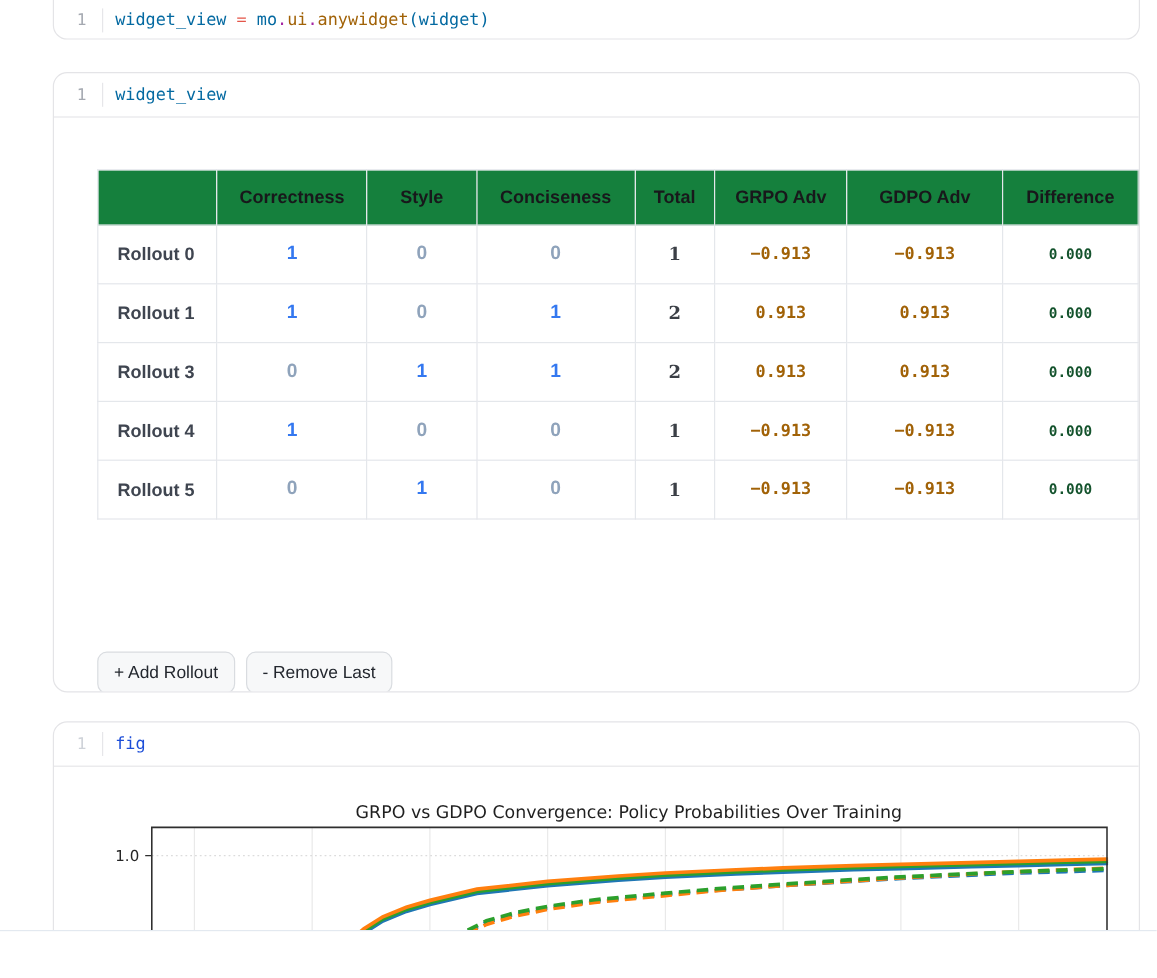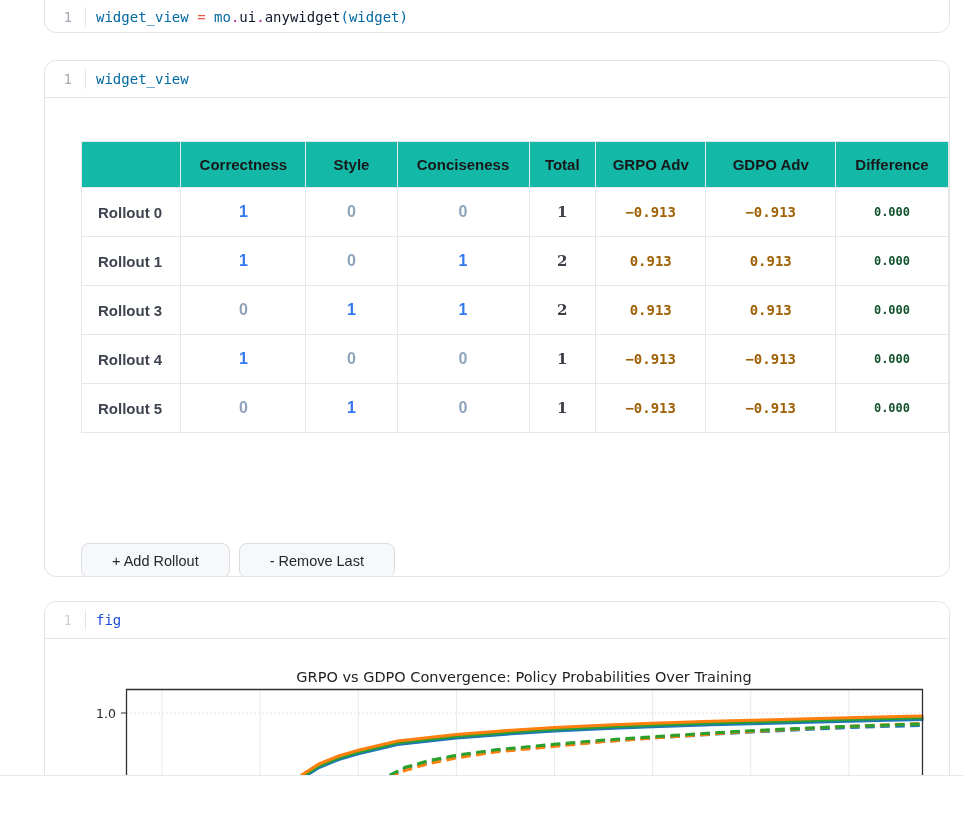--- a/index.html
+++ b/index.html
@@ -17,46 +17,46 @@
   .code-row { display:flex; align-items:center; height:36px; }
   .card1 .code-row { margin-top:13px; height:33px; }
   .gutter { width:40px; flex:none; text-align:right; padding-right:13px;
             font-family:"DejaVu Sans Mono", monospace; font-size:13.5px; color:#a5a9b1; }
   .gutter-sep { width:1px; height:20px; background:#e6e6e9; flex:none; }
   .code-text { margin-left:10px; font-family:"DejaVu Sans Mono", monospace;
                font-size:14px; letter-spacing:0; color:#1c1e21; white-space:pre; }
   .tok-plain { color:#0369a1; }
   .tok-op    { color:#e4564a; }
   .tok-dot   { color:#a626a4; }
-  .tok-name  { color:#0f172a; }
+  .tok-name  { color:#a16207; }
   .dim .gutter { color:#ced2d8; }
   .dim .code-text, .dim .tok-plain { color:#1d4ed8; }
   .divider { border-top:1px solid #e6e6e9; }
 
   
   .output2 { position:relative; height:479px; }
   table.rollouts { position:absolute; left:36px; top:43px; border-collapse:collapse;
                    font-size:15px; color:#3f4550; }
   .rollouts th, .rollouts td { border:1px solid #e4e7eb; text-align:center; }
-  .rollouts thead th { height:46px; background:#14b8a6; font-weight:700;
+  .rollouts thead th { height:46px; background:#15803d; font-weight:700;
                        color:#18181b; font-size:15px; padding:0 10px; }
   .rollouts tbody td { height:49px; background:#fff;font-weight:bold; }
   .rollouts td.rowlabel { text-align:left; padding-left:16px; color:#3f4550; }
   .c0 { width:101px; } .c1 { width:126px; } .c2 { width:93px; } .c3 { width:133px; }
   .c4 { width:67px; }  .c5 { width:113px; } .c6 { width:133px; } .c7 { width:114px; }
   td.score { font-weight:700; font-size:16px; cursor:pointer; }
   td.score.on  { color:#3478f0; }
   td.score.off { color:#8fa3bb; }
   td.total { font-family:"DejaVu Serif", serif; font-size:15px; color:#3b3f46; }
   td.adv  { font-family:"DejaVu Sans Mono", monospace; font-size:14px; color:#a16207; }
   td.diff { font-family:"DejaVu Sans Mono", monospace; font-size:12px;
             font-weight:700; color:#14532d; }
 
   .btn-bar { position:absolute; left:36px; top:445px; display:flex; gap:9px; }
-  .wbtn { height:35px; padding:0 30px; background:#f7f8f9; border:1px solid #d9dce0;
+  .wbtn { height:35px; padding:0 13px; background:#f7f8f9; border:1px solid #d9dce0;
           border-radius:8px; font-size:14.5px; color:#23272e; cursor:pointer;
           font-family:"Liberation Sans", sans-serif; }
 
   
   .fig-wrap { position:relative; width:904px; height:176px; overflow:hidden; }
   .fig-wrap svg { display:block; }
 
   
   .viewport-cut { position:absolute; left:0; top:775px; width:964px; height:40px;
                   background:#ffffff; border-top:1px solid #e3e9f0; }

